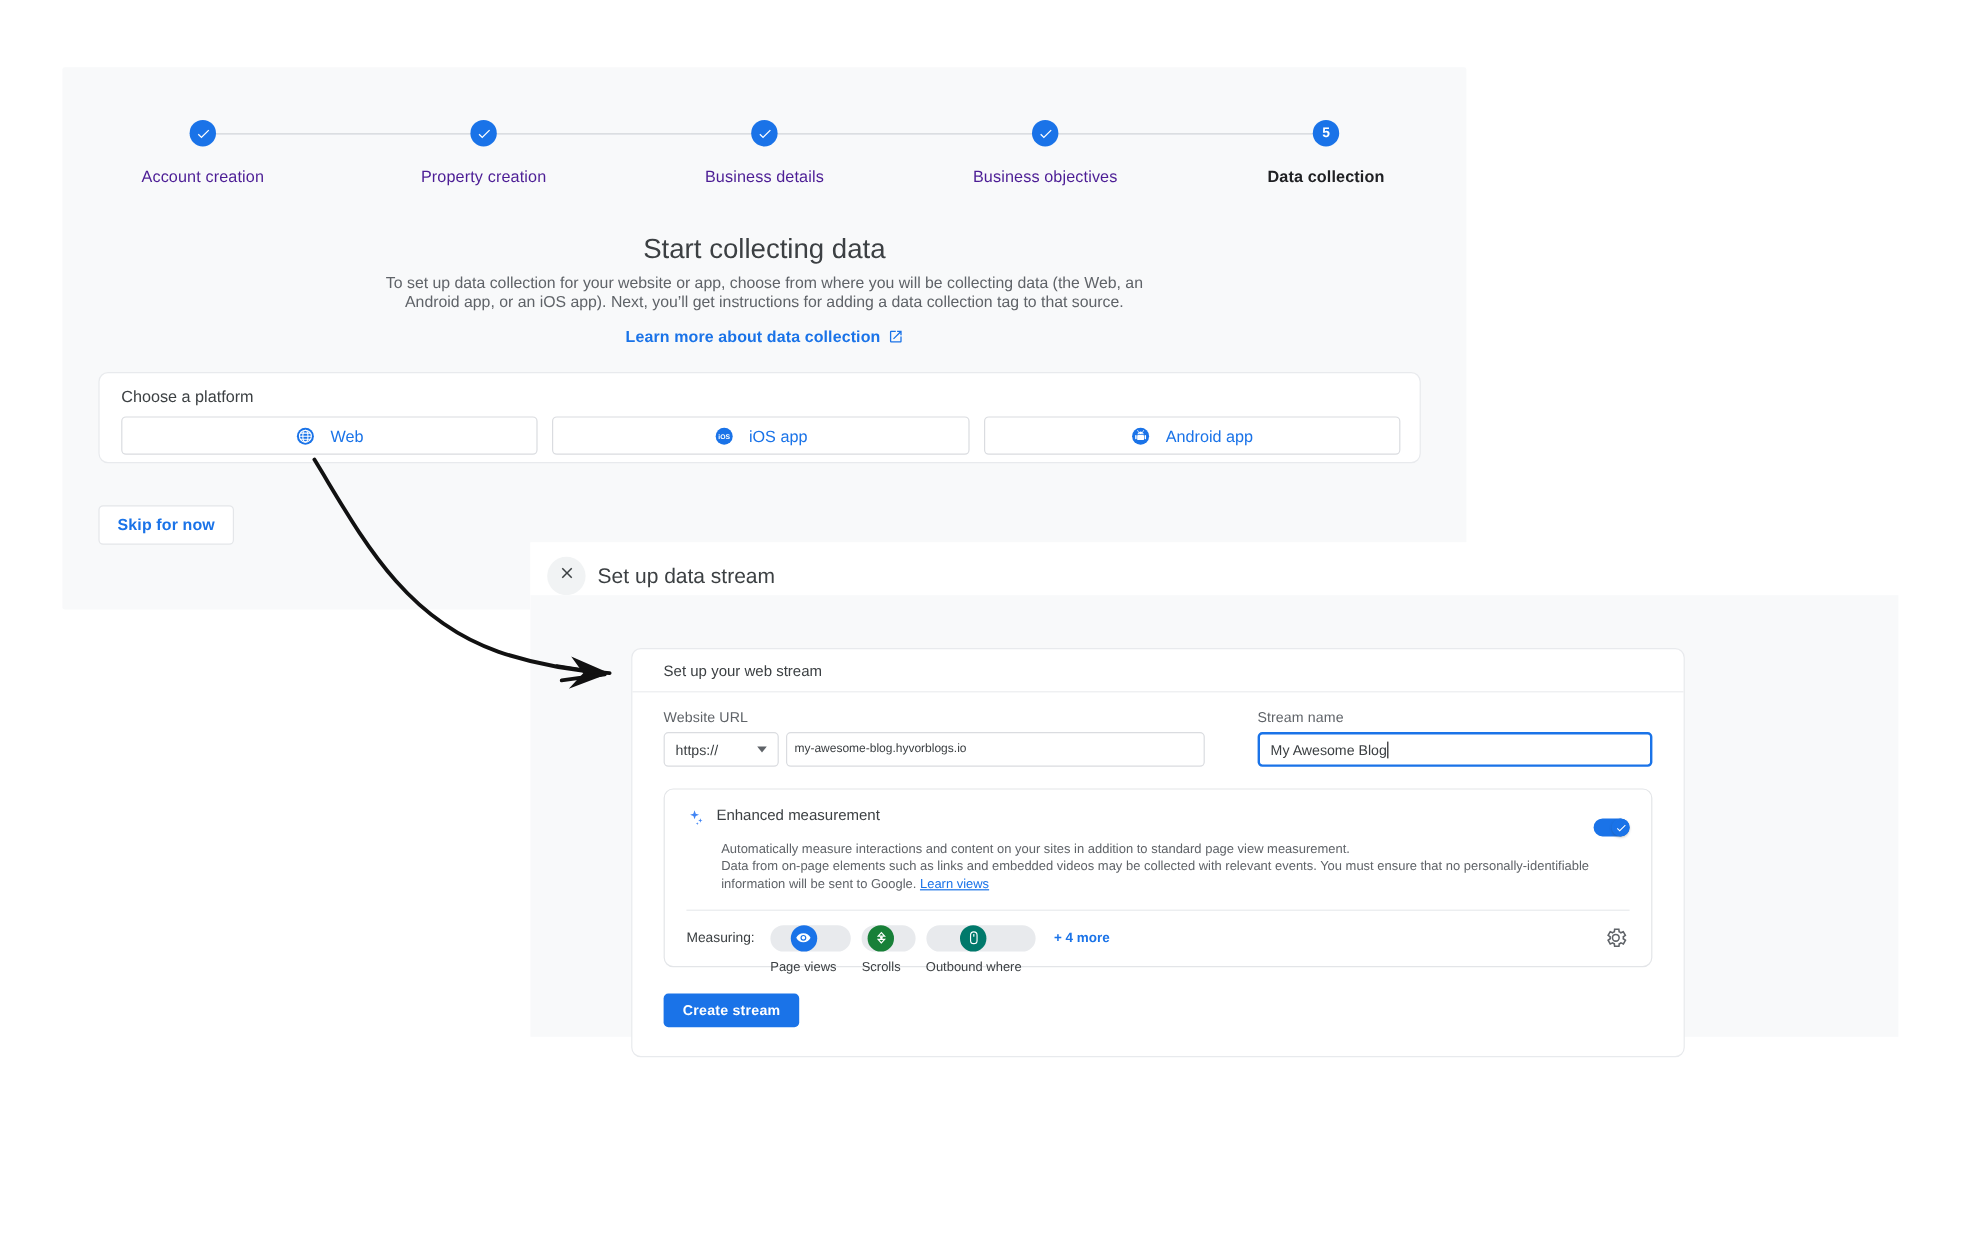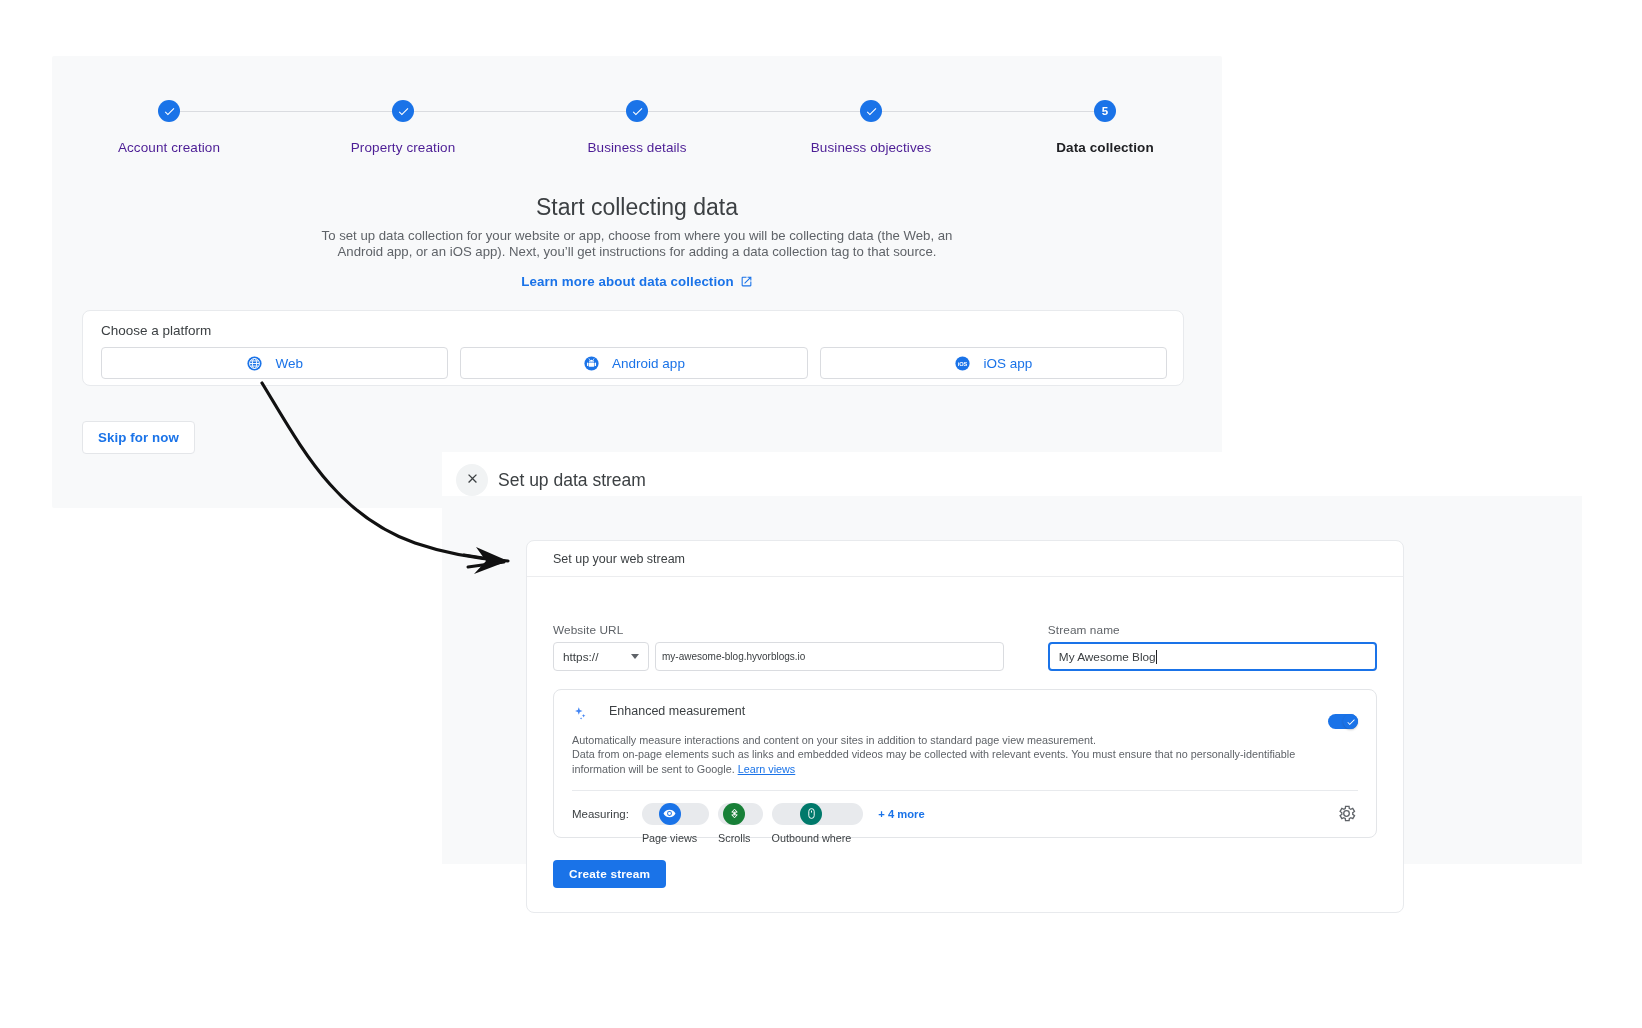--- a/index.html
+++ b/index.html
@@ -163,21 +163,21 @@
   }
   .stream-card-head {
     height:36px;
     display:flex; align-items:center;
     padding:0 26px;
     border-bottom:1px solid #ecedef;
     font-size:12.5px; color:#3c4043;
   }
   .stream-card-body { padding:14px 26px 24px 26px; }
 
-  .field-row { display:flex; gap:4px;margin-top:32px; }
+  .field-row { display:flex; gap:4px; }
   .field-url { width:452px; }
   .field-name { width:330px; margin-left:40px; }
   .field-label {
     font-size:11.8px; color:#5f6368; margin-bottom:5px;
     letter-spacing:.1px;
   }
   .url-inputs { display:flex; gap:6px; }
   .scheme-select {
     width:96px; height:29px;
     border:1px solid #dadce0; border-radius:4px;
@@ -223,25 +223,25 @@
 
   
   .em-box {
     margin-top:18px;
     border:1px solid #e3e5e8;
     border-radius:8px;
     background:#fff;
     padding:14px 18px 0 18px;
     position:relative;
   }
-  .em-head { display:flex; align-items:flex-start; gap:20px; }
+  .em-head { display:flex; align-items:flex-start; gap:8px; }
   .em-spark { width:17px; height:17px; flex:none; margin-top:1px; }
   .em-title { font-size:12.5px; color:#3c4043; font-weight:400; }
   .em-text {
-    margin-top:11px;
+    margin-left:29px; margin-top:11px;
     font-size:10.8px; line-height:1.32; color:#5f6368;
     width:740px;
   }
   .em-text a { color:#1a73e8; text-decoration:underline; }
   .em-toggle {
     position:absolute; right:18px; top:24px;
     width:30px; height:15px;
     border-radius:8px; background:#1a73e8;
     display:flex; align-items:center; justify-content:flex-end;
     cursor:pointer;
@@ -370,20 +370,30 @@
           <svg width="17" height="17" viewBox="0 0 24 24">
               <circle cx="12" cy="12" r="10" fill="#1a73e8"></circle>
               <g fill="none" stroke="#fff" stroke-width="1.3">
                 <circle cx="12" cy="12" r="7"></circle>
                 <ellipse cx="12" cy="12" rx="3" ry="7"></ellipse>
                 <path d="M5 12h14M6.3 8.4h11.4M6.3 15.6h11.4"></path>
               </g>
             </svg>
         </span>
         <span class="lbl">Web</span>
+      </div>
+
+      <div class="platform-btn">
+        <span class="p-icon">
+          <svg width="17" height="17" viewBox="0 0 24 24">
+              <circle cx="12" cy="12" r="10" fill="#1a73e8"></circle>
+              <text x="12" y="15.4" font-family="Liberation Sans, sans-serif" font-size="8" font-weight="bold" fill="#fff" text-anchor="middle">iOS</text>
+            </svg>
+        </span>
+        <span class="lbl">iOS app</span>
       </div>
 
       <div class="platform-btn">
         <span class="p-icon">
           <svg width="17" height="17" viewBox="0 0 24 24">
               <circle cx="12" cy="12" r="10" fill="#1a73e8"></circle>
               <g fill="#fff">
                 <rect x="8" y="10.6" width="8" height="6" rx="1"></rect>
                 <path d="M8.2 9.6a3.9 3.9 0 0 1 7.6 0z"></path>
                 <rect x="5.6" y="10.6" width="1.7" height="5" rx=".85"></rect>
@@ -394,30 +404,20 @@
               </g>
               <g fill="#1a73e8">
                 <circle cx="10.3" cy="8.4" r=".5"></circle>
                 <circle cx="13.7" cy="8.4" r=".5"></circle>
               </g>
             </svg>
         </span>
         <span class="lbl">Android app</span>
       </div>
 
-      <div class="platform-btn">
-        <span class="p-icon">
-          <svg width="17" height="17" viewBox="0 0 24 24">
-              <circle cx="12" cy="12" r="10" fill="#1a73e8"></circle>
-              <text x="12" y="15.4" font-family="Liberation Sans, sans-serif" font-size="8" font-weight="bold" fill="#fff" text-anchor="middle">iOS</text>
-            </svg>
-        </span>
-        <span class="lbl">iOS app</span>
-      </div>
-
     </div>
   </div>
 
   <div class="skip-btn">
     <span>Skip for now</span>
   </div>
 </div>
 
 <svg class="arrow-svg" viewBox="0 0 300 225">
   <path d="M22 8 C 60 70, 95 140, 175 168 C 210 180, 240 184, 268 186" fill="none" stroke="#111111" stroke-width="3.2" stroke-linecap="round"></path>

